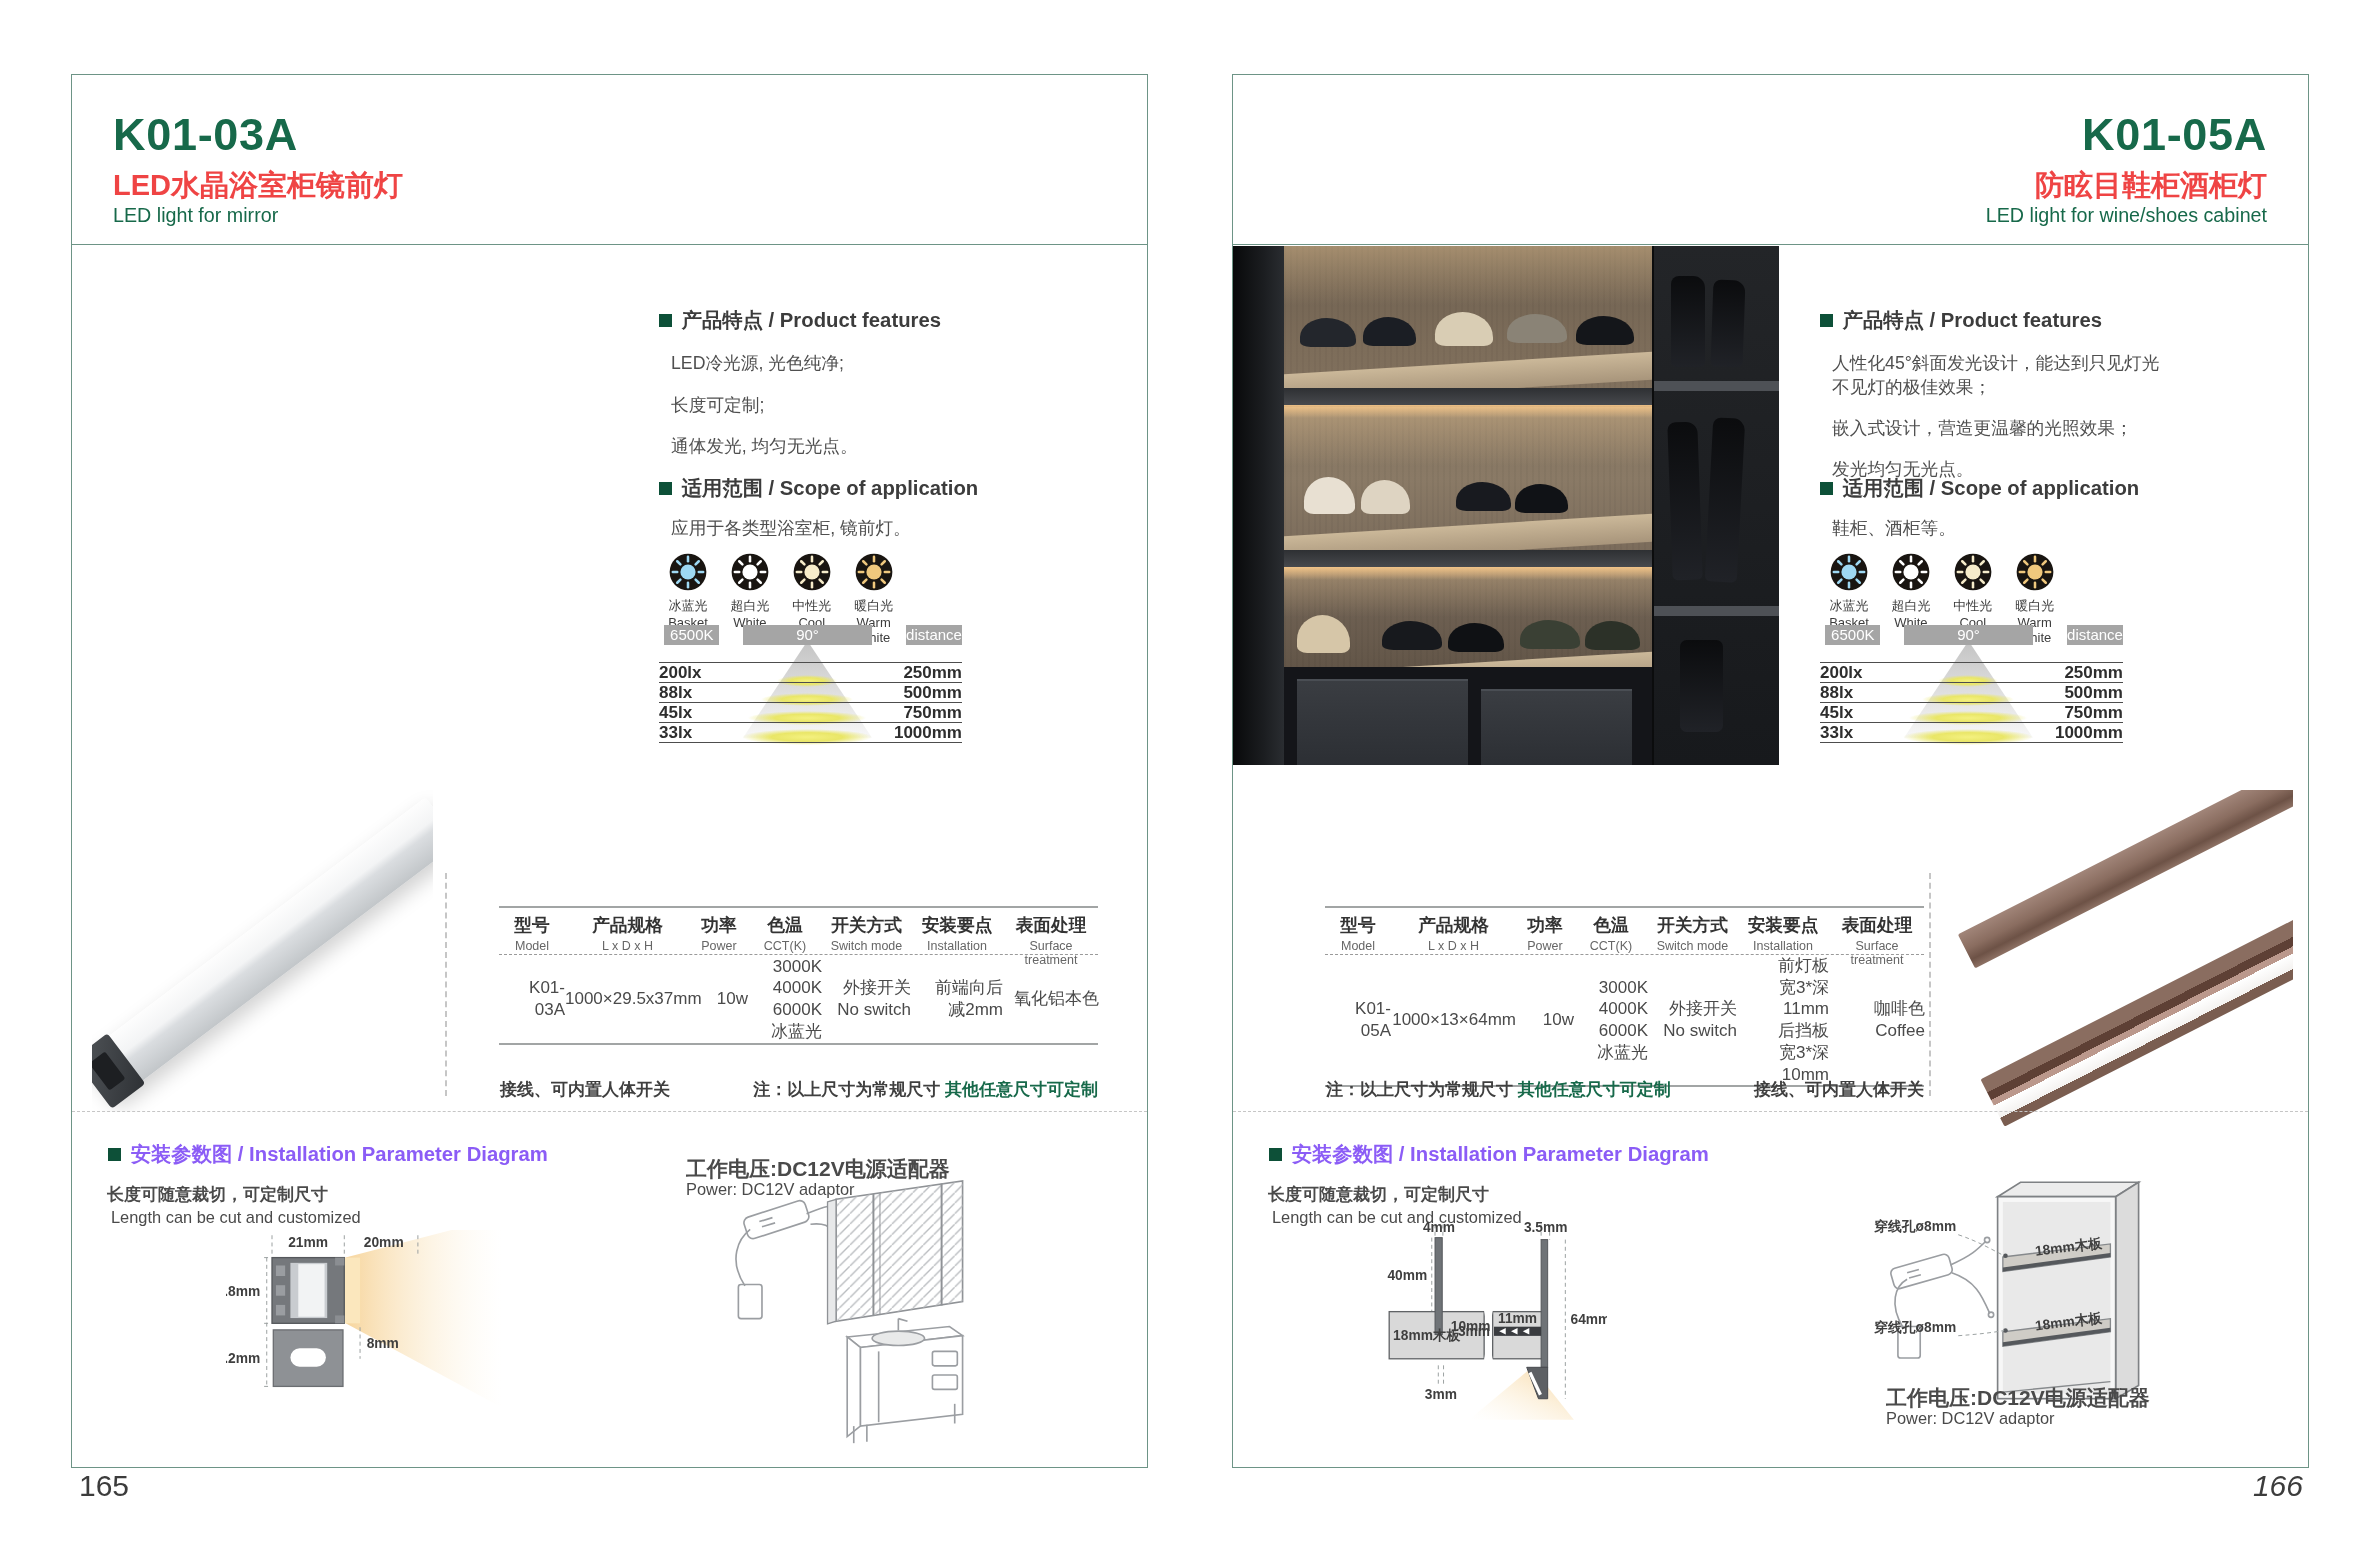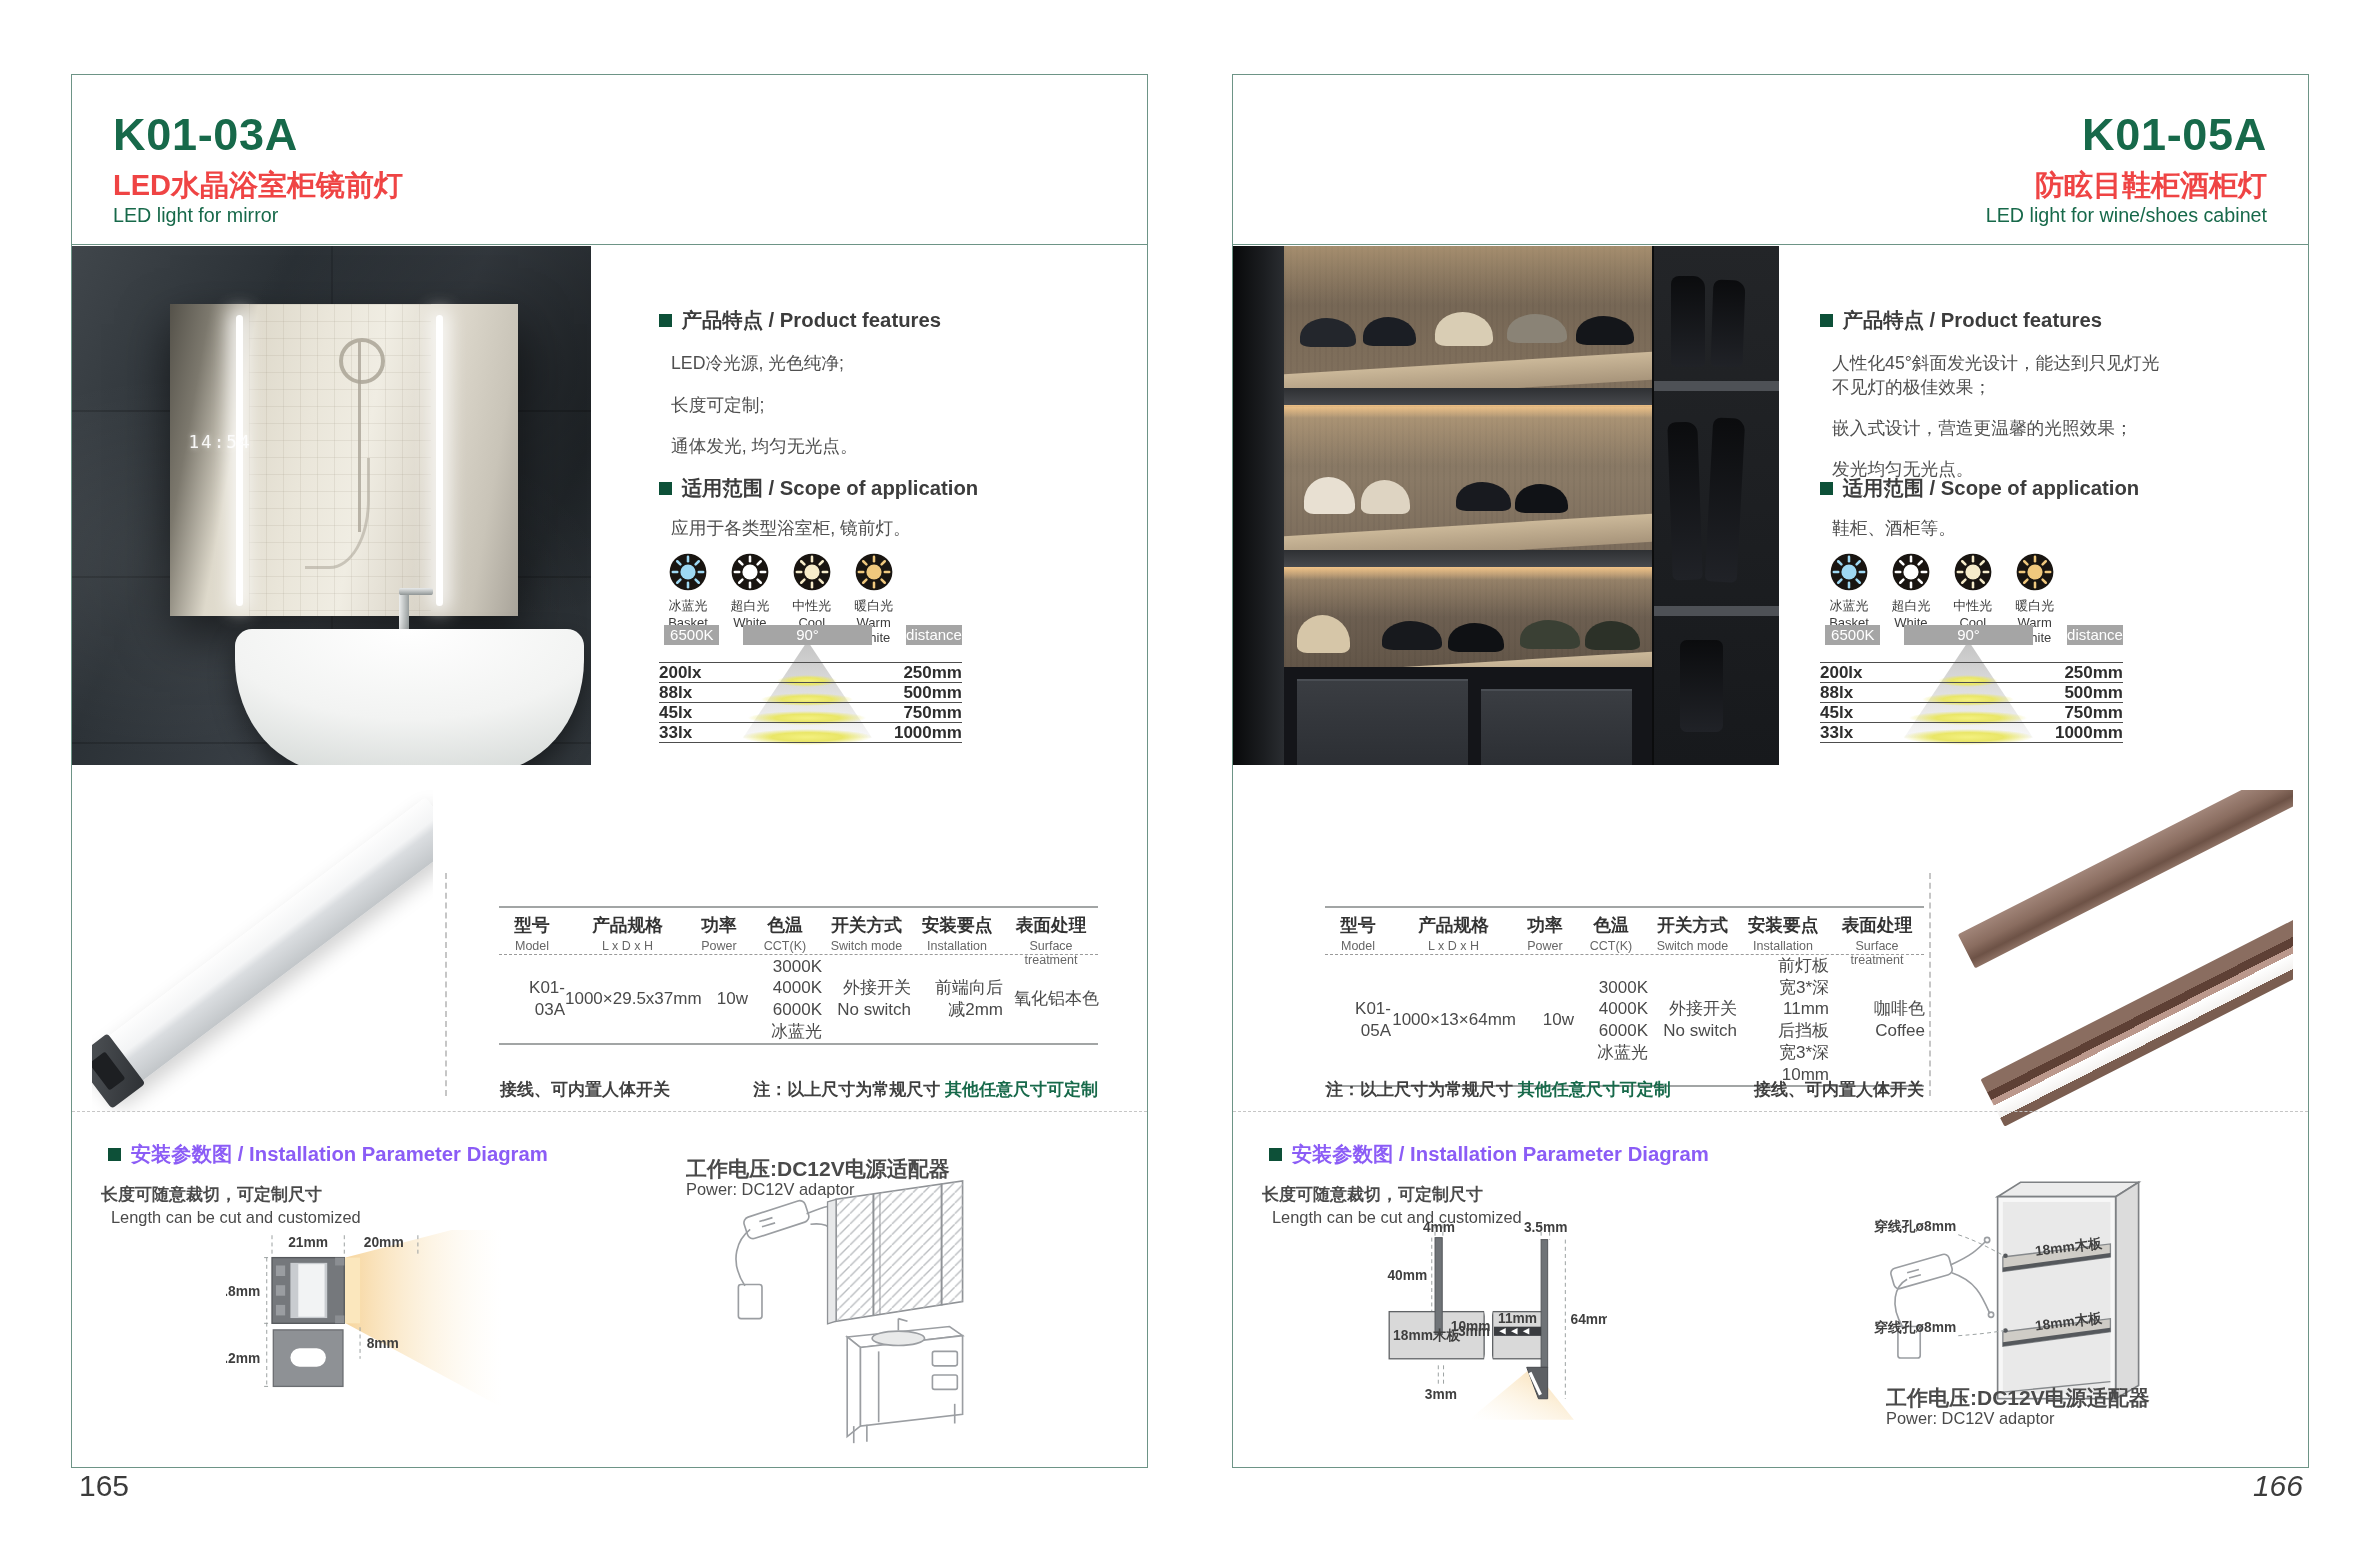--- a/index.html
+++ b/index.html
@@ -133,21 +133,21 @@
 
   .note{position:absolute;top:1003px;font-size:17px;font-weight:bold;color:#3f3f3f;white-space:nowrap;}
   .green{color:#17694a;}
   .pl .note-wire{left:428px;} .pl .note-size{left:427px;width:599px;text-align:right;}
   .pr .note-size{left:93px;} .pr .note-wire{left:92px;width:599px;text-align:right;}
   .hr-dash{position:absolute;left:0;right:0;top:1036px;border-top:1.3px dashed #c6c6c6;}
 
   
   .ins-title{position:absolute;left:36px;top:1065px;font-size:20.3px;font-weight:bold;color:#8b5cf6;
      display:flex;align-items:center;gap:9.8px;}
-  .cut-cn{position:absolute;left:29px;top:1108px;font-size:17px;font-weight:bold;color:#4a4a4a;}
+  .cut-cn{position:absolute;left:35px;top:1108px;font-size:17px;font-weight:bold;color:#4a4a4a;}
   .cut-en{position:absolute;left:39px;top:1133px;font-size:16.4px;color:#4a4a4a;}
   .pw-cn{position:absolute;font-size:21px;font-weight:bold;color:#4a4a4a;}
   .pw-en{position:absolute;font-size:16.4px;color:#4a4a4a;}
   .pl .pw-cn{left:614px;top:1080px;} .pl .pw-en{left:614px;top:1105px;}
   .pr .pw-cn{left:653px;top:1309px;} .pr .pw-en{left:653px;top:1334px;}
   .diag{position:absolute;}
   .dtext{font-size:21px;fill:#3f3f3f;font-family:"Liberation Sans","DejaVu Sans",sans-serif;}
   .dtext.b{font-weight:bold;}
 
   .pageno{position:absolute;top:1469px;font-size:30px;color:#3c3c3c;}
@@ -158,38 +158,20 @@
 
 <div class="canvas">
 
   <div class="page pl">
     <div class="hdr">
       <div class="code">K01-03A</div>
       <div class="t-cn">LED水晶浴室柜镜前灯</div>
       <div class="t-en">LED light for mirror</div>
     </div>
 
-    <div class="photo mirror-scene">
-      <div class="seams"></div>
-      <div class="mottle"></div>
-      <div class="mirror">
-        <div class="tiles"></div>
-        <div class="shower-head"></div>
-        <div class="shower-pipe"></div>
-        <div class="shower-hose"></div>
-        <div class="strip l"></div>
-        <div class="strip r"></div>
-        <div class="clock">14:54</div>
-      </div>
-      <div class="sink">
-        <div class="faucet"></div>
-        <div class="faucet-spout"></div>
-        <div class="basin"></div>
-      </div>
-    </div>
 
     <div class="sec-title" style="top:231px;">
       <span class="bullet"></span>
       <span>产品特点 / Product features</span>
     </div>
     <ul class="feat" style="top:276px;">
       <li>LED冷光源, 光色纯净;</li>
       <li>长度可定制;</li>
       <li>通体发光, 均匀无光点。</li>
     </ul>

